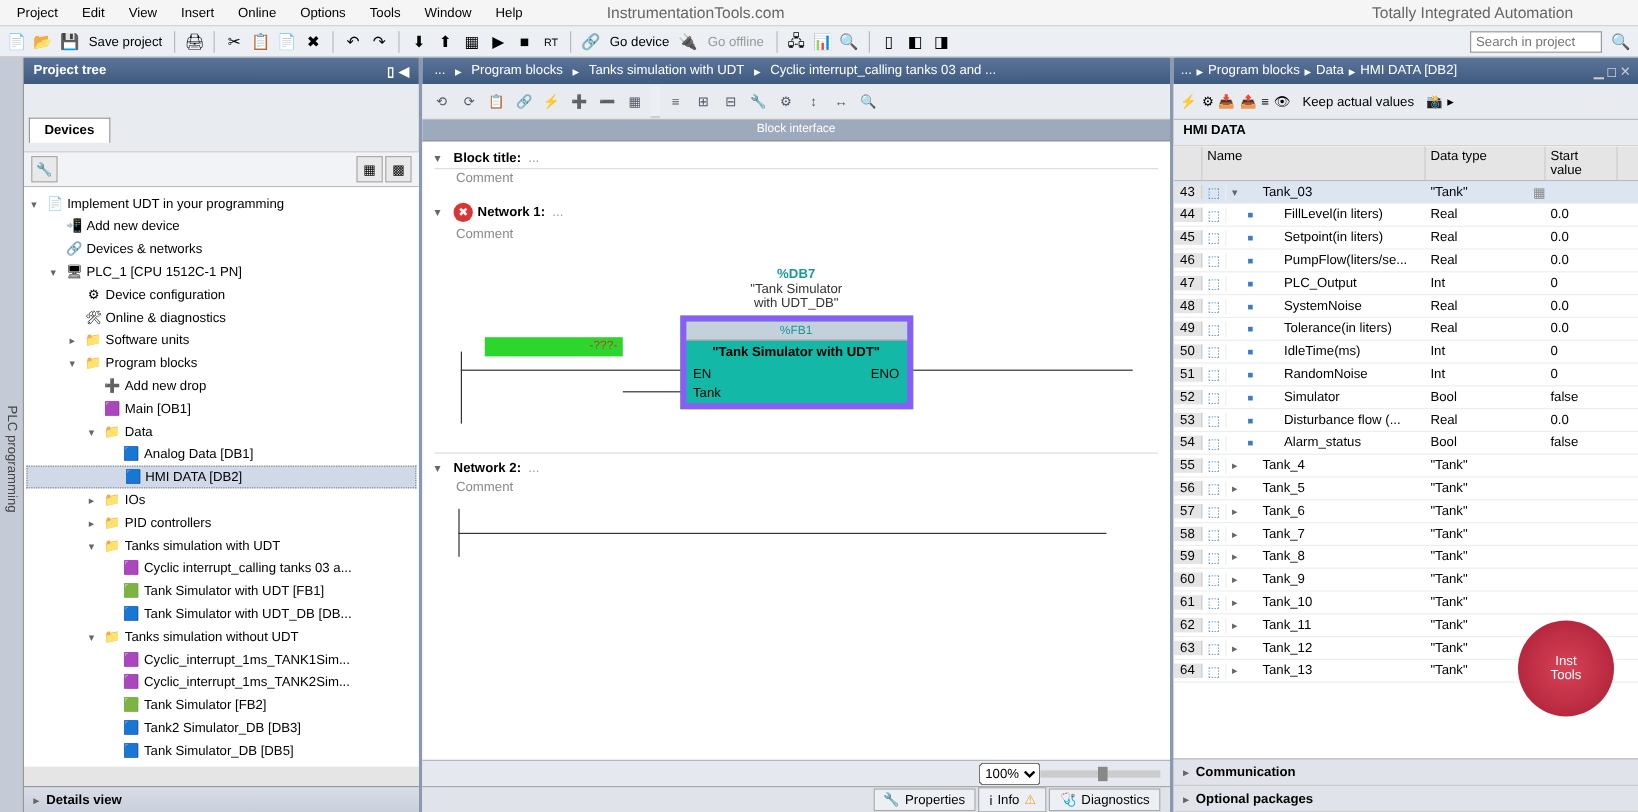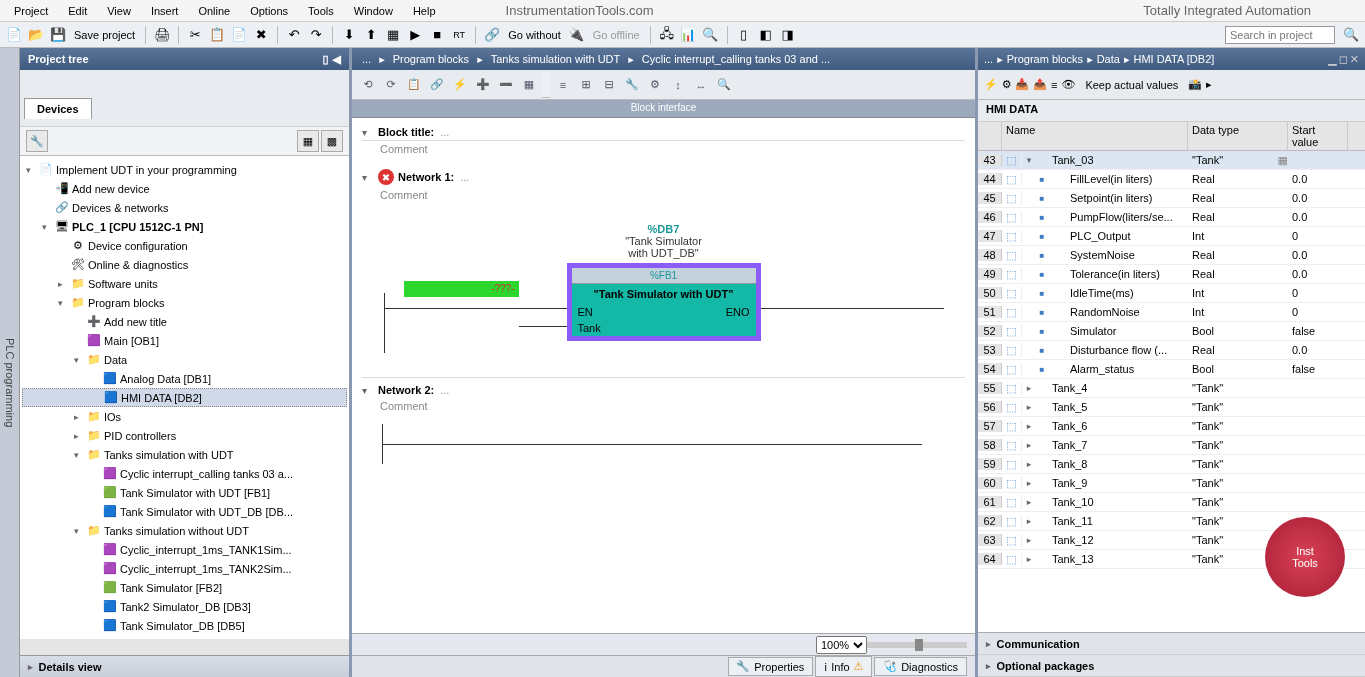--- a/index.html
+++ b/index.html
@@ -123,21 +123,21 @@
   <div class="btn">↷</div>
   <div class="sep"></div>
   <div class="btn">⬇</div>
   <div class="btn">⬆</div>
   <div class="btn">▦</div>
   <div class="btn">▶</div>
   <div class="btn">■</div>
   <div class="btn" style="font-size:9px">RT</div>
   <div class="sep"></div>
   <div class="btn">🔗</div>
-  <div class="txt">Go without</div>
+  <div class="txt">Go device</div>
   <div class="btn">🔌</div>
   <div class="txt" style="color:#999">Go offline</div>
   <div class="sep"></div>
   <div class="btn">🖧</div>
   <div class="btn">📊</div>
   <div class="btn">🔍</div>
   <div class="sep"></div>
   <div class="btn">▯</div>
   <div class="btn">◧</div>
   <div class="btn">◨</div>
@@ -178,21 +178,21 @@
           <span>Add new device</span>
         </div>
         <div class="tree-row" style="padding-left: 20px;">
           <span class="exp"></span>
           <span class="icon">🔗</span>
           <span>Devices &amp; networks</span>
         </div>
         <div class="tree-row" style="padding-left: 20px;">
           <span class="exp">▾</span>
           <span class="icon">🖥</span>
-          <span style="font-weight: bold;">PLC_1 [CPU 1512C-1 PN]</span>
+          <span style="font-weight: normal;">PLC_1 [CPU 1512C-1 PN]</span>
         </div>
         <div class="tree-row" style="padding-left: 36px;">
           <span class="exp"></span>
           <span class="icon">⚙</span>
           <span>Device configuration</span>
         </div>
         <div class="tree-row" style="padding-left: 36px;">
           <span class="exp"></span>
           <span class="icon">🛠</span>
           <span>Online &amp; diagnostics</span>
@@ -203,21 +203,21 @@
           <span>Software units</span>
         </div>
         <div class="tree-row" style="padding-left: 36px;">
           <span class="exp">▾</span>
           <span class="icon">📁</span>
           <span>Program blocks</span>
         </div>
         <div class="tree-row" style="padding-left: 52px;">
           <span class="exp"></span>
           <span class="icon">➕</span>
-          <span>Add new title</span>
+          <span>Add new drop</span>
         </div>
         <div class="tree-row" style="padding-left: 52px;">
           <span class="exp"></span>
           <span class="icon">🟪</span>
           <span>Main [OB1]</span>
         </div>
         <div class="tree-row" style="padding-left: 52px;">
           <span class="exp">▾</span>
           <span class="icon">📁</span>
           <span>Data</span>

